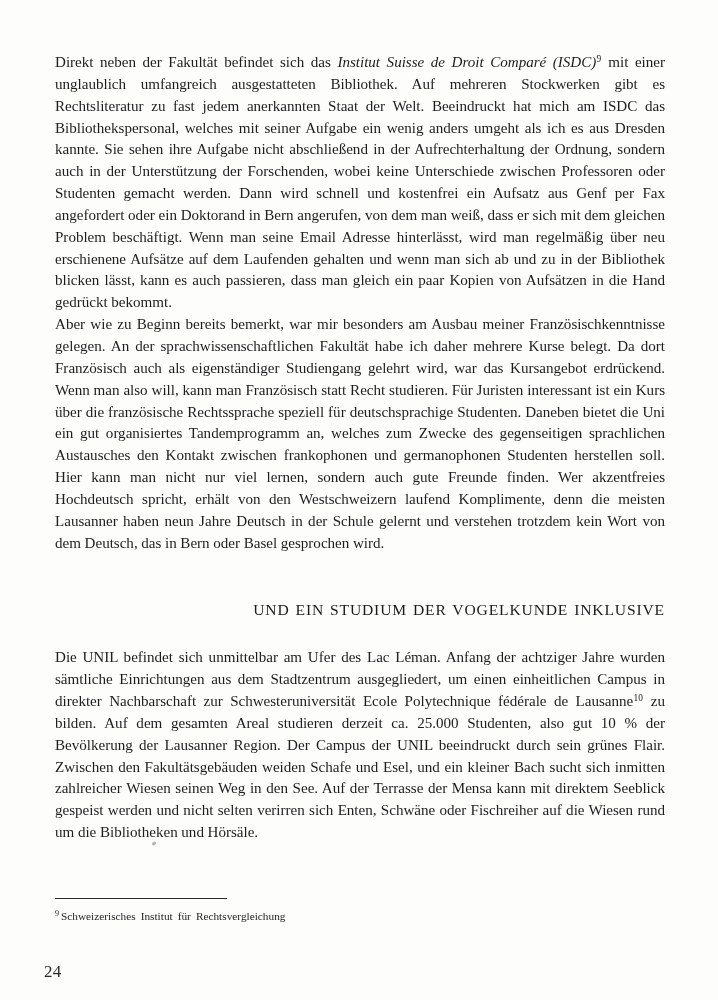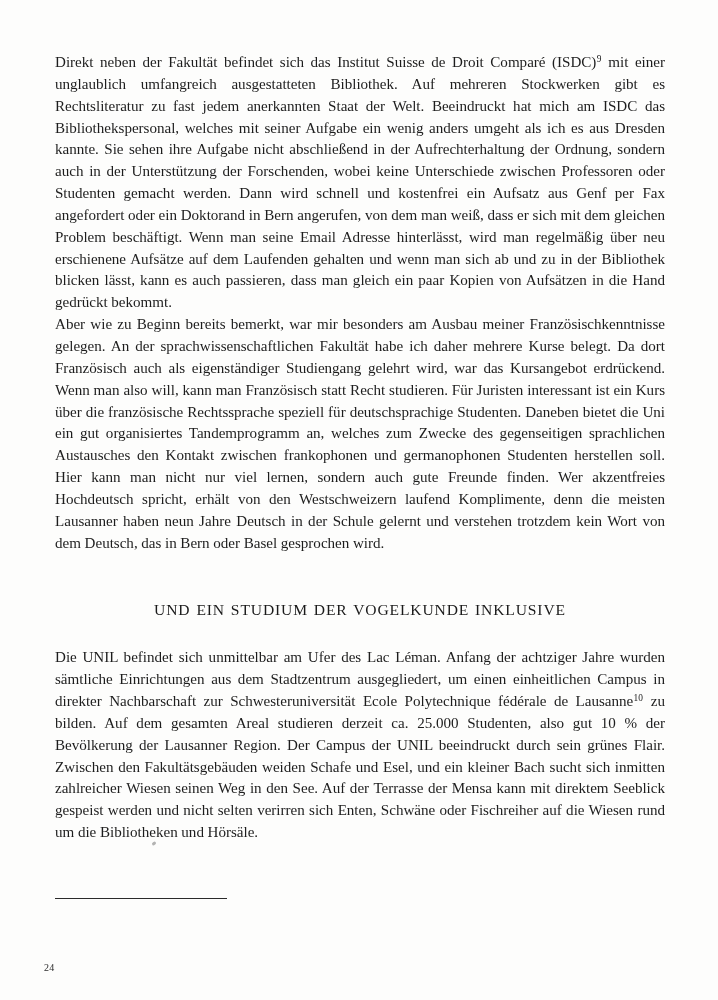--- a/index.html
+++ b/index.html
@@ -37,39 +37,39 @@
     text-align: justify;
     text-justify: inter-word;
     font-size: 15.1px;
     line-height: 21.85px;
     letter-spacing: -0.02px;
     word-spacing: -0.1px;
     color: #1d1d1d;
     text-indent: 0;
   }
 
-  .italic { }
+  .italic { font-style: italic; }
 
   sup.fn {
     font-size: 9.4px;
     line-height: 0;
     vertical-align: 0.55em;
     padding-left: 0.3px;
     padding-right: 0.5px;
   }
 
   h2.section-heading {
     margin: 0;
     font-size: 15.6px;
     font-weight: normal;
     letter-spacing: 0.85px;
     word-spacing: 1.2px;
     color: #1a1a1a;
     line-height: 20px;
-    text-align: center;
+    text-align: right;
   }
 
   .gap-after-par1 { height: 46px; }
   .gap-after-heading { height: 27px; }
 
   
   .footnotes {
     position: absolute;
     left: 55px;
     top: 898px;
@@ -93,21 +93,21 @@
     vertical-align: 0.5em;
     line-height: 0;
     word-spacing: normal;
     margin-right: 2px;
   }
 
   .folio {
     position: absolute;
     left: 44px;
     top: 962px;
-    font-size: 10px;
+    font-size: 17px;
     color: #2b2b2b;
     letter-spacing: 0.3px;
   }
 
   
   .speck {
     position: absolute;
     left: 152px;
     top: 842px;
     width: 4px;
@@ -136,15 +136,16 @@
   <div class="gap-after-heading"></div>
 
   <p class="body-par"><span>Die UNIL befindet sich unmittelbar am Ufer des Lac Léman. Anfang der achtziger Jahre wurden sämtliche Einrichtungen aus dem Stadtzentrum ausgegliedert, um einen einheitlichen Campus in direkter Nachbarschaft zur Schwesteruniversität Ecole Polytechnique fédérale de Lausanne</span><sup class="fn">10</sup><span> zu bilden. Auf dem gesamten Areal studieren derzeit ca. 25.000 Studenten, also gut 10 % der Bevölkerung der Lausanner Region. Der Campus der UNIL beeindruckt durch sein grünes Flair. Zwischen den Fakultätsgebäuden weiden Schafe und Esel, und ein kleiner Bach sucht sich inmitten zahlreicher Wiesen seinen Weg in den See. Auf der Terrasse der Mensa kann mit direktem Seeblick gespeist werden und nicht selten verirren sich Enten, Schwäne oder Fischreiher auf die Wiesen rund um die Bibliotheken und Hörsäle.</span></p>
 
 </div>
 
 <div class="speck"></div>
 
 <div class="footnotes">
   <div class="fn-rule"></div>
+  <div class="fn-line"><span class="marker">9</span><span>Schweizerisches Institut für Rechtsvergleichung</span></div>
 </div>
 
 <div class="folio">24</div>
 
 </body></html>

